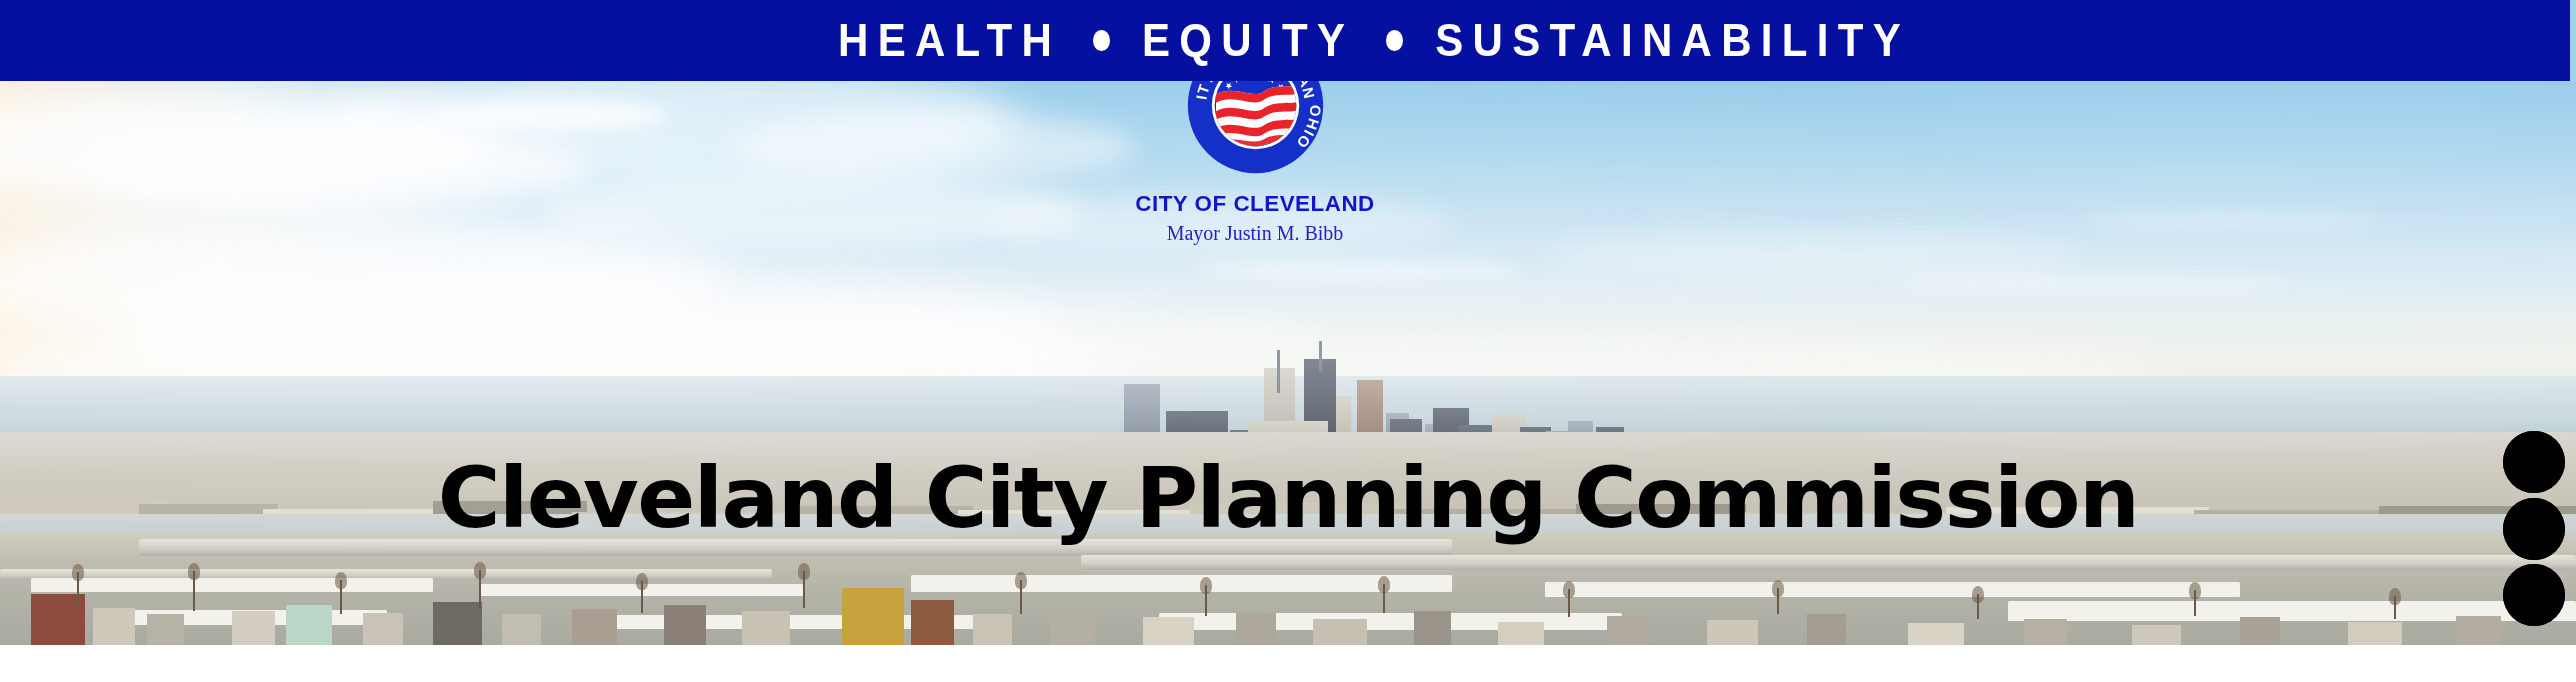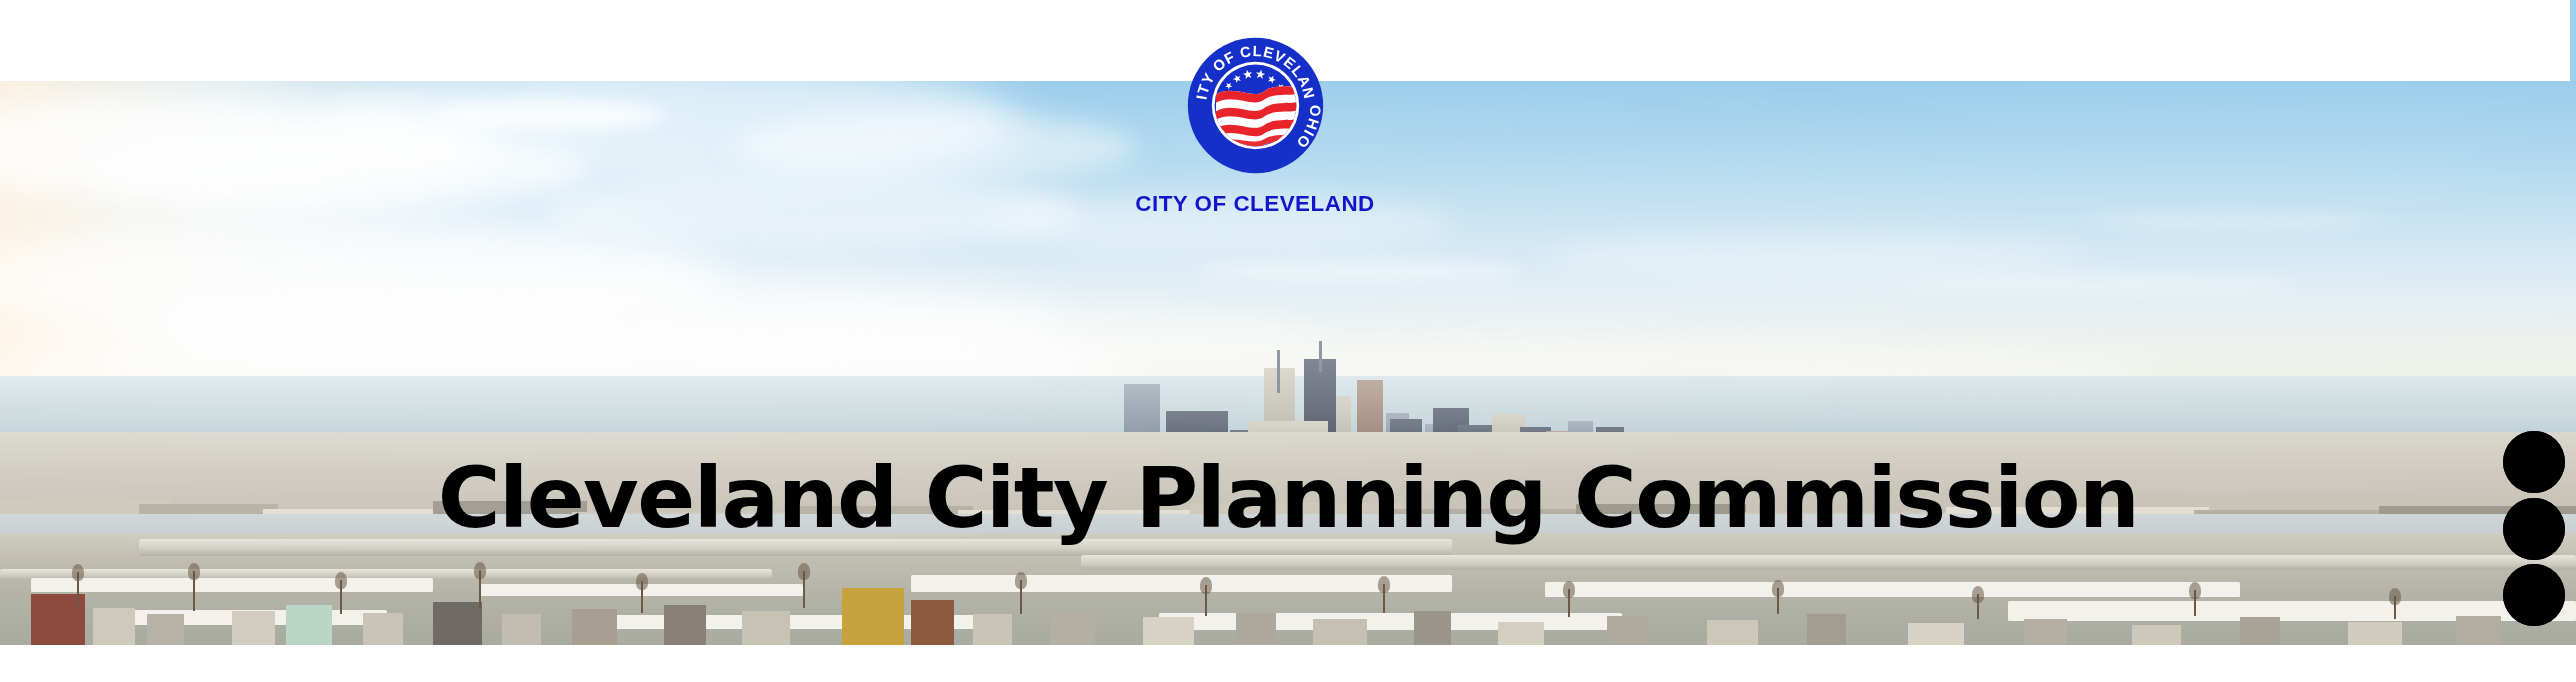--- a/index.html
+++ b/index.html
@@ -243,20 +243,29 @@
     position:relative;
     cursor:pointer;
   }
   .social-btn svg{position:absolute;left:0;top:0;}
 </style>
 </head>
 <body>
 
 <div class="page">
 
+  <div class="tagline-bar">
+    <div class="inner">
+      <span class="tagline-word">HEALTH</span>
+      <span class="tagline-dot"></span>
+      <span class="tagline-word">EQUITY</span>
+      <span class="tagline-dot"></span>
+      <span class="tagline-word">SUSTAINABILITY</span>
+    </div>
+  </div>
   <div class="tagline-edge"></div>
 
   <div class="hero">
 
     <div class="sky"></div>
 
     <div class="cloudwrap">
       <div class="cl f" style="left:-93px;  top:7.7px;   width:587px;  height:116px;"></div>
       <div class="cl" style="left:93px;   top:46px;   width:494px;  height:85px; opacity:.8;"></div>
       <div class="cl f" style="left:324px;   top:-23px;  width:695px;  height:131px; opacity:.75;"></div>
@@ -438,20 +447,21 @@
                    C96,128 70,106 44,120 Z" fill="#e8232a"></path>
           <path d="M44,132 C70,118 96,140 112,128 C128,116 150,124 162,118 L162,130 C150,136 128,128 112,140
                    C96,152 70,130 44,144 Z" fill="#e8232a"></path>
           <path d="M44,152 C70,140 96,158 112,148 C128,138 150,144 162,140 L162,150
                    C148,158 128,148 112,156 C96,164 70,146 44,156 Z" fill="#e8232a" opacity="0.95"></path>
         </g>
       </svg>
     </div>
 
     <div class="seal-name">CITY OF CLEVELAND</div>
+    <div class="seal-sub">Mayor Justin M. Bibb</div>
   </div>
 
   <div class="headline">Cleveland City Planning Commission</div>
 
   <div class="social-rail">
 
     <div class="social-btn">
       <svg width="62" height="62" viewBox="0 0 80 80" aria-hidden="true">
         <defs>
           <mask id="ytMask">

